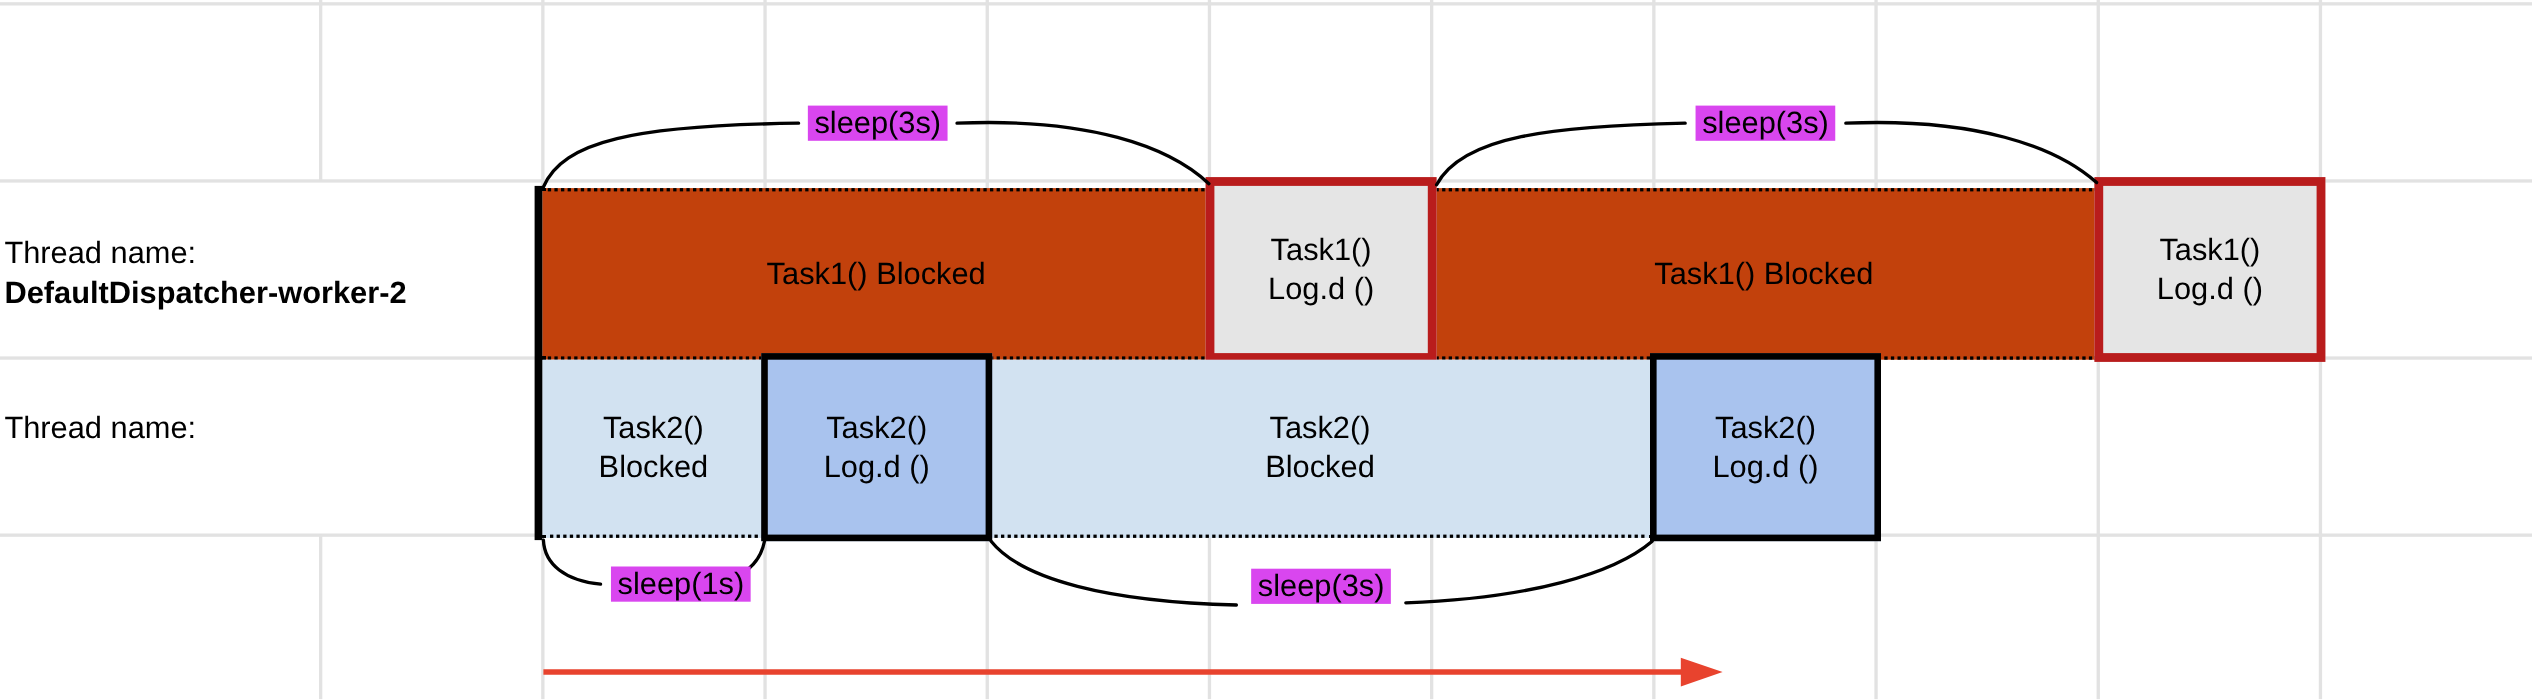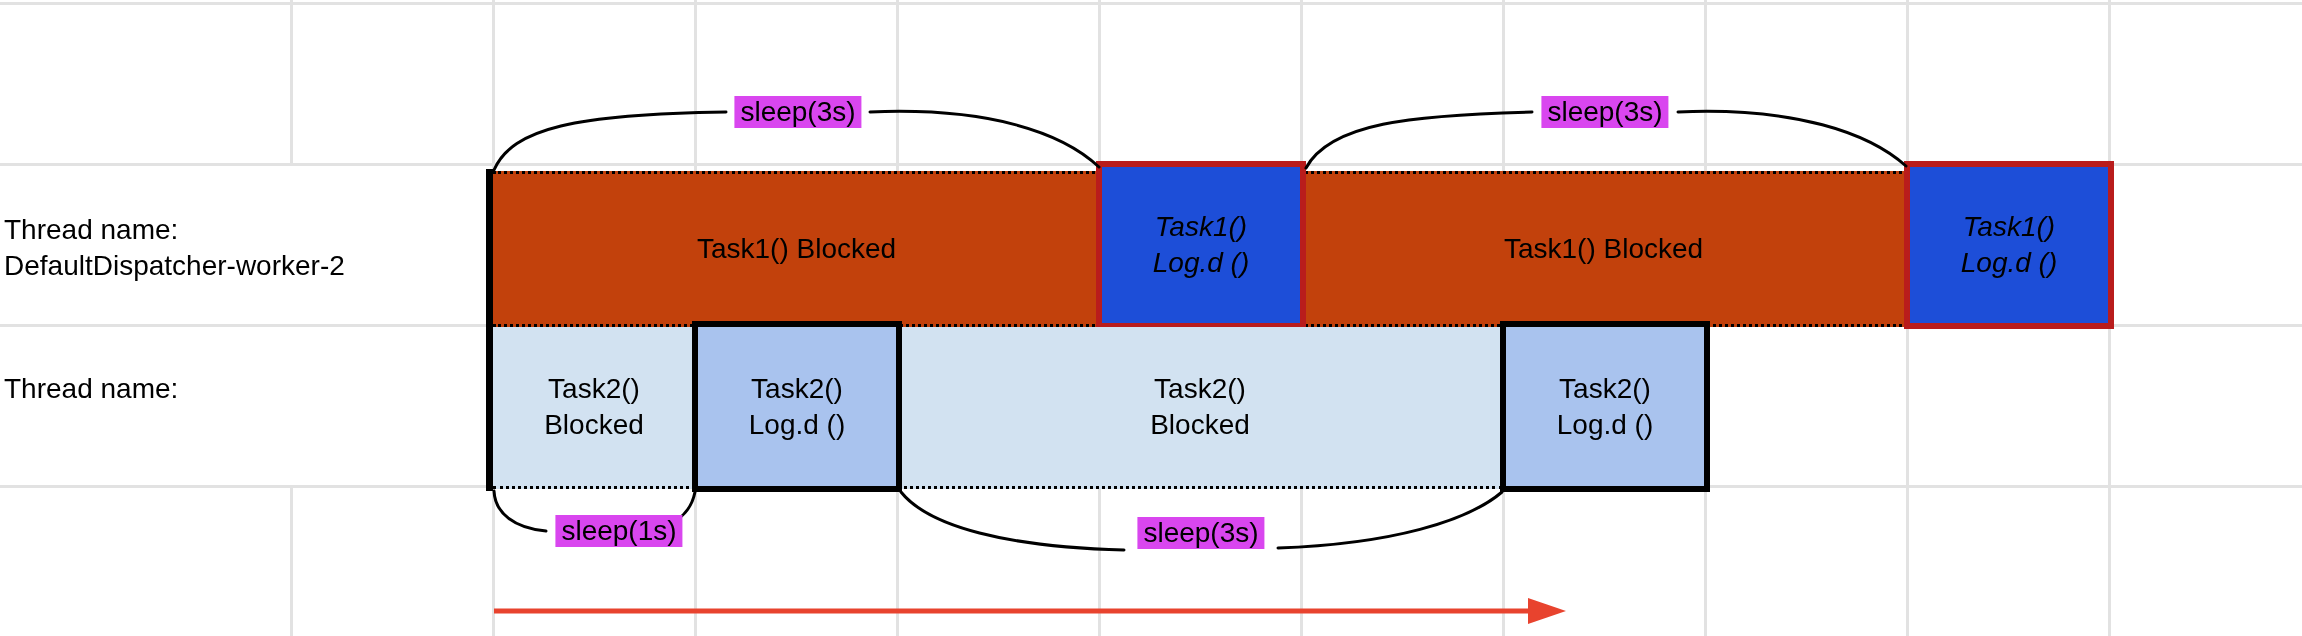--- a/index.html
+++ b/index.html
@@ -13,26 +13,26 @@
   .gh { position:absolute; left:0; width:2302px; height:3px; background:#e2e2e2; }
   
   .seg {
     position:absolute; box-sizing:border-box;
     display:flex; align-items:center; justify-content:center;
     font-size:28px; line-height:36px; text-align:center;
   }
   .col { flex-direction:column; }
   .g-blocked { background:#c2410c; border-top:3px dotted #000; border-bottom:3px dotted #000; }
   .b-blocked { background:#d2e2f1; border-bottom:3px dotted #000; }
-  .g-box { background:#1d4ed8; border:6px solid #b91c1c;font-style:italic; }
+  .g-box { background:#e5e5e5; border:8px solid #b91c1c; }
   .b-box  { background:#a9c3ee; border:6px solid #000; }
   .start-edge { position:absolute; left:486px; top:169px; width:7px; height:322px; background:#000; }
   
   .thread-label { position:absolute; left:4px; font-size:28px; line-height:36px; }
-  .thread-label .bold { font-weight:normal; }
+  .thread-label .bold { font-weight:bold; }
   .thread-label span { display:block; }
   .sleep-label {
     position:absolute; transform:translate(-50%,-50%);
     font-size:28px; white-space:nowrap; background:#d946ef; padding:0 6px;
   }
   .overlay { position:absolute; left:0; top:0; }
 </style>
 </head>
 <body>
 

